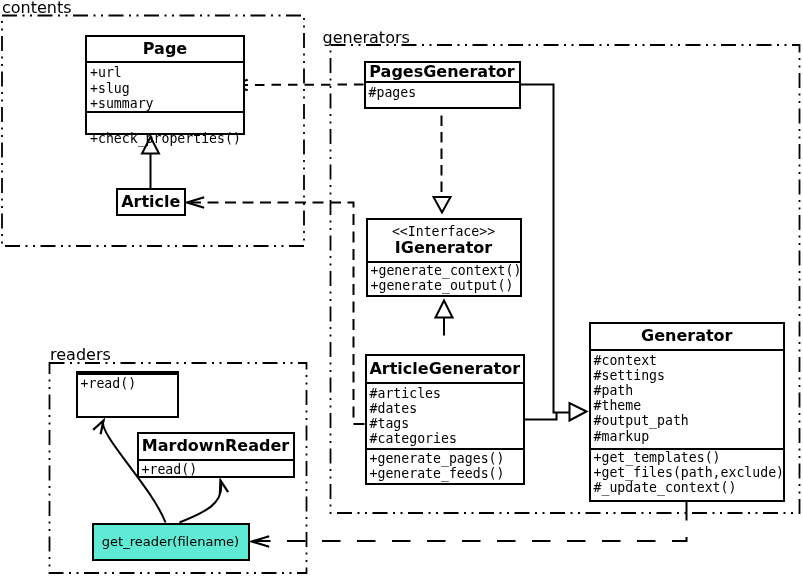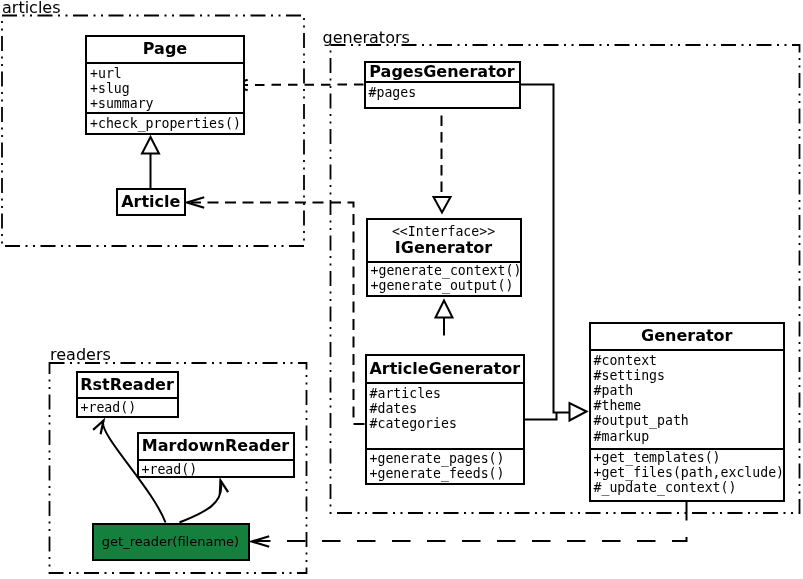--- a/index.html
+++ b/index.html
@@ -54,21 +54,21 @@
   .mono-line {
     font-family: "DejaVu Sans Mono", monospace;
     font-size: 13.2px;
     line-height: 15.2px;
     white-space: pre;
   }
   .plain-box {
     position: absolute;
     box-sizing: border-box;
     border: 2.5px solid #000;
-    background: #15803d;
+    background: #5eead4;
     display: flex;
     align-items: center;
     justify-content: center;
     font: 13px "DejaVu Sans", sans-serif;
     white-space: nowrap;
   }
 </style>
 </head>
 <body>
 
@@ -120,32 +120,32 @@
       <path d="M165.5,522.5 C152,487 97,433 103.5,420.5" stroke-width="2"></path>
       <path d="M100.6,434.2 L103.5,420.5 L93.1,429.9" stroke-width="2.2"></path>
     </g>
 
     <g>
       <path d="M179.5,522.5 C200,514 226,505 220.5,480.5" stroke-width="2"></path>
       <path d="M228.1,492.2 L220.5,480.5 L219.8,494.5" stroke-width="2.2"></path>
     </g>
   </svg>
 
-  <div class="pkg-label" style="left:2px; top:1px;">articles</div>
+  <div class="pkg-label" style="left:2px; top:1px;">contents</div>
   <div class="pkg-label" style="left:322.5px; top:31px;">generators</div>
   <div class="pkg-label" style="left:50px; top:348px;">readers</div>
 
   <div class="uml" style="left:85px; top:35px; width:160px; height:100px;">
     <div class="title" style="height:25.5px;">Page</div>
     <div class="sec" style="height:51.5px;">
       <div class="mono-line">+url</div>
       <div class="mono-line">+slug</div>
       <div class="mono-line">+summary</div>
     </div>
-    <div class="sec" style="height:22px; padding-top:2px;">
+    <div class="sec" style="height:22px; padding-top:18px;">
       <div class="mono-line">+check_properties()</div>
     </div>
   </div>
 
   <div class="uml" style="left:116px; top:188px; width:69.5px; height:28px;">
     <div class="title" style="height:23px;">Article</div>
   </div>
 
   <div class="uml" style="left:363.5px; top:61px; width:157px; height:47.5px;">
     <div class="title" style="height:18px;">PagesGenerator</div>
@@ -163,20 +163,21 @@
       <div class="mono-line">+generate_context()</div>
       <div class="mono-line">+generate_output()</div>
     </div>
   </div>
 
   <div class="uml" style="left:364.5px; top:353.5px; width:160.5px; height:131.5px;">
     <div class="title" style="height:26px;">ArticleGenerator</div>
     <div class="sec" style="height:66.5px;">
       <div class="mono-line">#articles</div>
       <div class="mono-line">#dates</div>
+      <div class="mono-line">#tags</div>
       <div class="mono-line">#categories</div>
     </div>
     <div class="sec" style="height:34px; padding-top:0.5px;">
       <div class="mono-line">+generate_pages()</div>
       <div class="mono-line">+generate_feeds()</div>
     </div>
   </div>
 
   <div class="uml" style="left:588.5px; top:322px; width:196.5px; height:180px;">
     <div class="title" style="height:24.5px;">Generator</div>
@@ -189,21 +190,20 @@
       <div class="mono-line">#markup</div>
     </div>
     <div class="sec" style="height:51.5px; padding-top:0.5px;">
       <div class="mono-line">+get_templates()</div>
       <div class="mono-line">+get_files(path,exclude)</div>
       <div class="mono-line">#_update_context()</div>
     </div>
   </div>
 
   <div class="uml" style="left:75.5px; top:370.5px; width:103px; height:47px;">
-    <div class="title" style="height:24px;">RstReader</div>
     <div class="sec" style="height:18px; padding-top:1px;">
       <div class="mono-line">+read()</div>
     </div>
   </div>
 
   <div class="uml" style="left:136.5px; top:431.5px; width:158px; height:46.5px;">
     <div class="title" style="height:25px;">MardownReader</div>
     <div class="sec" style="height:16.5px; padding-top:1px;">
       <div class="mono-line">+read()</div>
     </div>

